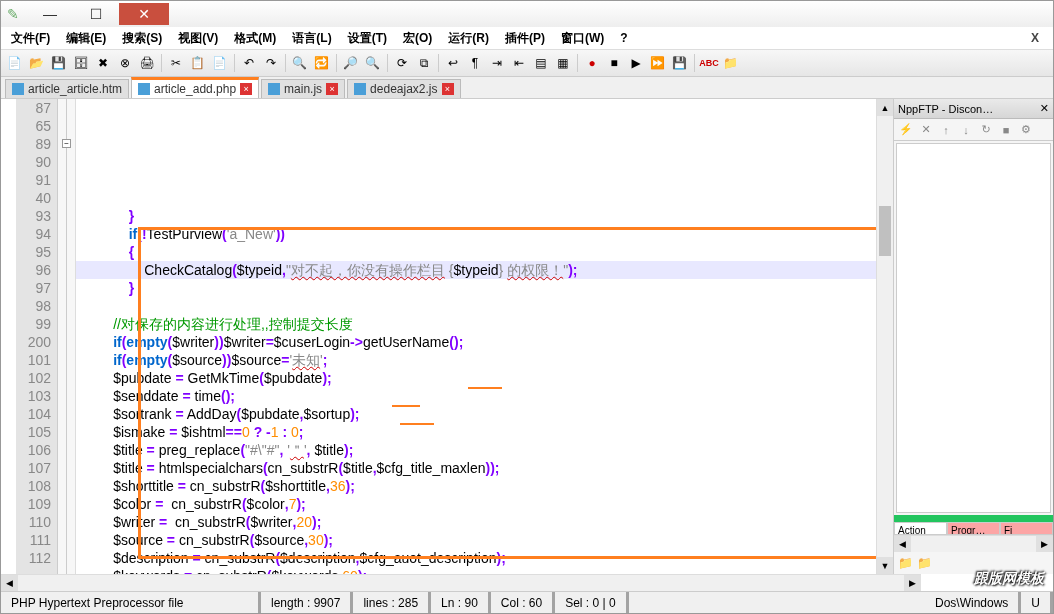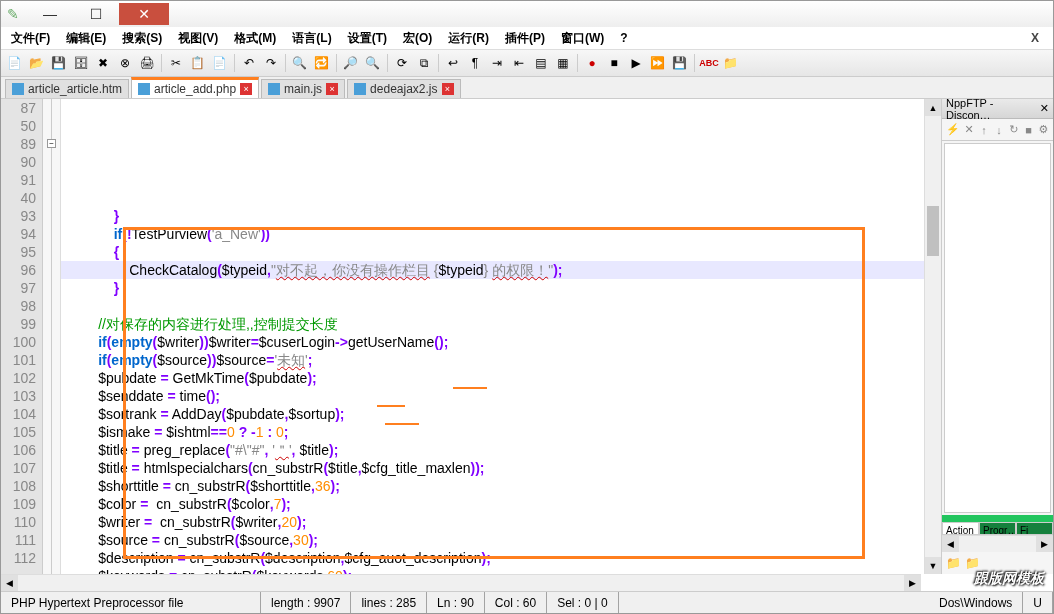--- a/index.html
+++ b/index.html
@@ -15,21 +15,21 @@
 .menubar .mitem { padding: 2px 6px; font-size: 12px; color: #000; cursor: default; }
 .menubar .mx { margin-left: auto; padding: 2px 10px; color: #444; }
 .toolbar { height: 28px; background: linear-gradient(#f7f7f7,#e6e6e6); border-top: 1px solid #ddd; border-bottom: 1px solid #ccc; display: flex; align-items: center; padding: 0 4px; gap: 2px; }
 .tbtn { width: 20px; height: 20px; display: flex; align-items: center; justify-content: center; font-size: 12px; border: 1px solid transparent; }
 .tsep { width: 1px; height: 18px; background: #ccc; margin: 0 2px; }
 .tabstrip { height: 22px; background: #f0f0f0; display: flex; align-items: flex-end; padding: 0 4px; gap: 2px; border-bottom: 1px solid #ccc; }
 .tab { display: flex; align-items: center; gap: 4px; padding: 2px 6px; background: #e0e0e0; border: 1px solid #bbb; border-bottom: none; font-family: Consolas, monospace; font-size: 12px; color: #333; }
 .tab.active { background: #fff; }
 .tab .ticon { width: 12px; height: 12px; background: #4a9fd8; }
 .tab .tclose { width: 12px; height: 12px; background: #d33; color: #fff; font-size: 9px; display: flex; align-items: center; justify-content: center; }
-.main { flex: 1; display: flex; min-height: 0; }
+.main { flex: 1; display: flex; min-height: 0; padding-left: 15px; }
 .editor-wrap { flex: 1; display: flex; min-height: 0; position: relative; overflow: hidden; }
 .editor { flex: 1; display: flex; font-family: Consolas, "Courier New", monospace; font-size: 14px; line-height: 18px; overflow: hidden; position: relative; }
 .gutter { width: 42px; background: #e4e4e4; color: #888; text-align: right; padding-right: 6px; border-right: 1px solid #ccc; }
 .fold { width: 18px; background: #f7f7f7; border-right: 1px solid #ddd; position: relative; }
 .fold-line { position: absolute; left: 8px; top: 0; bottom: 0; width: 1px; background: #ccc; }
 .fold-box { position: absolute; left: 4px; width: 9px; height: 9px; background: #fff; border: 1px solid #999; font-size: 8px; line-height: 7px; text-align: center; }
 .code { flex: 1; position: relative; white-space: pre; background: #fff; overflow: hidden; }
 .line { height: 18px; padding-left: 6px; white-space: pre; }
 .line.cur { background: #e8e8ff; }
 .orange-box { position: absolute; border: 3px solid #ff7f1f; pointer-events: none; }
@@ -43,32 +43,32 @@
 .d { color: #000; }
 .p { color: #8000ff; font-weight: bold; }
 .squiggly { text-decoration: underline wavy #c00; text-decoration-thickness: 1px; }
 .vscroll { width: 17px; background: #f0f0f0; border-left: 1px solid #ddd; display: flex; flex-direction: column; }
 .vscroll .arrow { height: 17px; background: #e0e0e0; display: flex; align-items: center; justify-content: center; font-size: 9px; }
 .vscroll .track { flex: 1; position: relative; }
 .vscroll .thumb { position: absolute; left: 2px; right: 2px; top: 90px; height: 50px; background: #c0c0c0; }
 .hscrollbar { height: 17px; background: #f0f0f0; border-top: 1px solid #ddd; display: flex; }
 .hscrollbar .arrow { width: 17px; display: flex; align-items: center; justify-content: center; font-size: 9px; background: #e0e0e0; }
 .hscrollbar .track { flex: 1; }
-.sidepanel { width: 112px; border-left: 1px solid #ccc; background: #f5f5f5; display: flex; flex-direction: column; }
+.sidepanel { width: 160px; border-left: 1px solid #ccc; background: #f5f5f5; display: flex; flex-direction: column; }
 .sidepanel .sp-title { height: 20px; background: linear-gradient(#eaeaea,#d6d6d6); display: flex; align-items: center; padding: 0 4px; font-size: 11px; border-bottom: 1px solid #bbb; }
 .sidepanel .sp-title .x { margin-left: auto; }
 .sidepanel .sp-tool { height: 22px; border-bottom: 1px solid #ccc; display: flex; align-items: center; gap: 4px; padding: 0 4px; }
 .sidepanel .sp-tool i { width: 16px; height: 16px; display: flex; align-items: center; justify-content: center; color: #888; font-style: normal; font-size: 11px; }
 .sidepanel .sp-body { flex: 1; background: #fff; margin: 2px; border: 1px solid #ccc; }
 .sidepanel .sp-tabs { height: 20px; display: flex; border-top: 7px solid #22c55e; }
-.sidepanel .sp-tab { flex: 1; font-size: 10px; padding: 2px 3px; border: 1px solid #ccc; background: #15803d; overflow: hidden; white-space: nowrap; }
+.sidepanel .sp-tab { flex: 1; font-size: 10px; padding: 2px 3px; border: 1px solid #ccc; background: #fca5a5; overflow: hidden; white-space: nowrap; }
 .sidepanel .sp-tab.active { background: #fff; }
 .sidepanel .sp-footer { height: 22px; display: flex; align-items: center; padding: 0 4px; gap: 4px; }
 .statusbar { height: 22px; background: #f0f0f0; border-top: 1px solid #ccc; display: flex; align-items: center; font-size: 12px; }
-.statusbar .cell { padding: 0 10px; border-right: 1px solid #a3a3a3; height: 100%; display: flex; align-items: center; }
+.statusbar .cell { padding: 0 10px; border-right: 3px solid #a3a3a3; height: 100%; display: flex; align-items: center; }
 .watermark { position: absolute; right: 10px; bottom: 26px; font-size: 14px; font-weight: bold; font-style: italic; color: #fff; text-shadow: 1px 1px 2px #000, -1px -1px 2px #000; pointer-events: none; }
 </style>
 </head>
 <body>
 
 <div class="window">
 
   <div class="titlebar">
     <span class="app-icon">✎</span>
     <div class="win-btns">
@@ -156,33 +156,33 @@
       <span>dedeajax2.js</span>
       <span class="tclose">×</span>
     </div>
   </div>
 
   <div class="main">
     <div class="editor-wrap">
       <div class="editor" id="editor">
         <div class="gutter" id="gutter">
             <div class="line">87</div>
-            <div class="line">50</div>
+            <div class="line">65</div>
             <div class="line">89</div>
             <div class="line">90</div>
             <div class="line">91</div>
             <div class="line">40</div>
             <div class="line">93</div>
             <div class="line">94</div>
             <div class="line">95</div>
             <div class="line">96</div>
             <div class="line">97</div>
             <div class="line">98</div>
             <div class="line">99</div>
-            <div class="line">100</div>
+            <div class="line">200</div>
             <div class="line">101</div>
             <div class="line">102</div>
             <div class="line">103</div>
             <div class="line">104</div>
             <div class="line">105</div>
             <div class="line">106</div>
             <div class="line">107</div>
             <div class="line">108</div>
             <div class="line">109</div>
             <div class="line">110</div>

